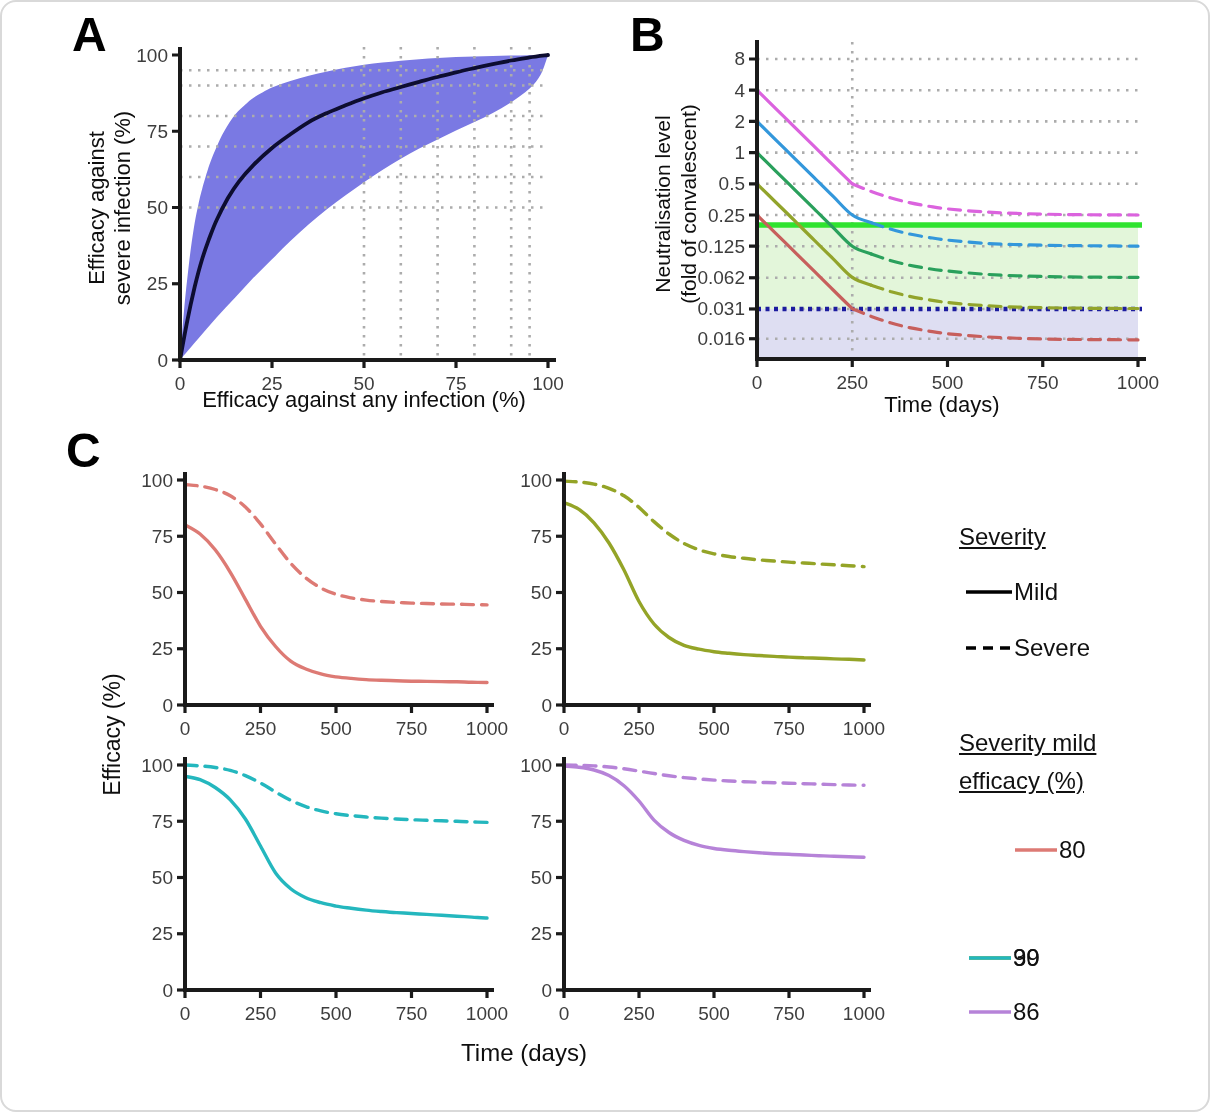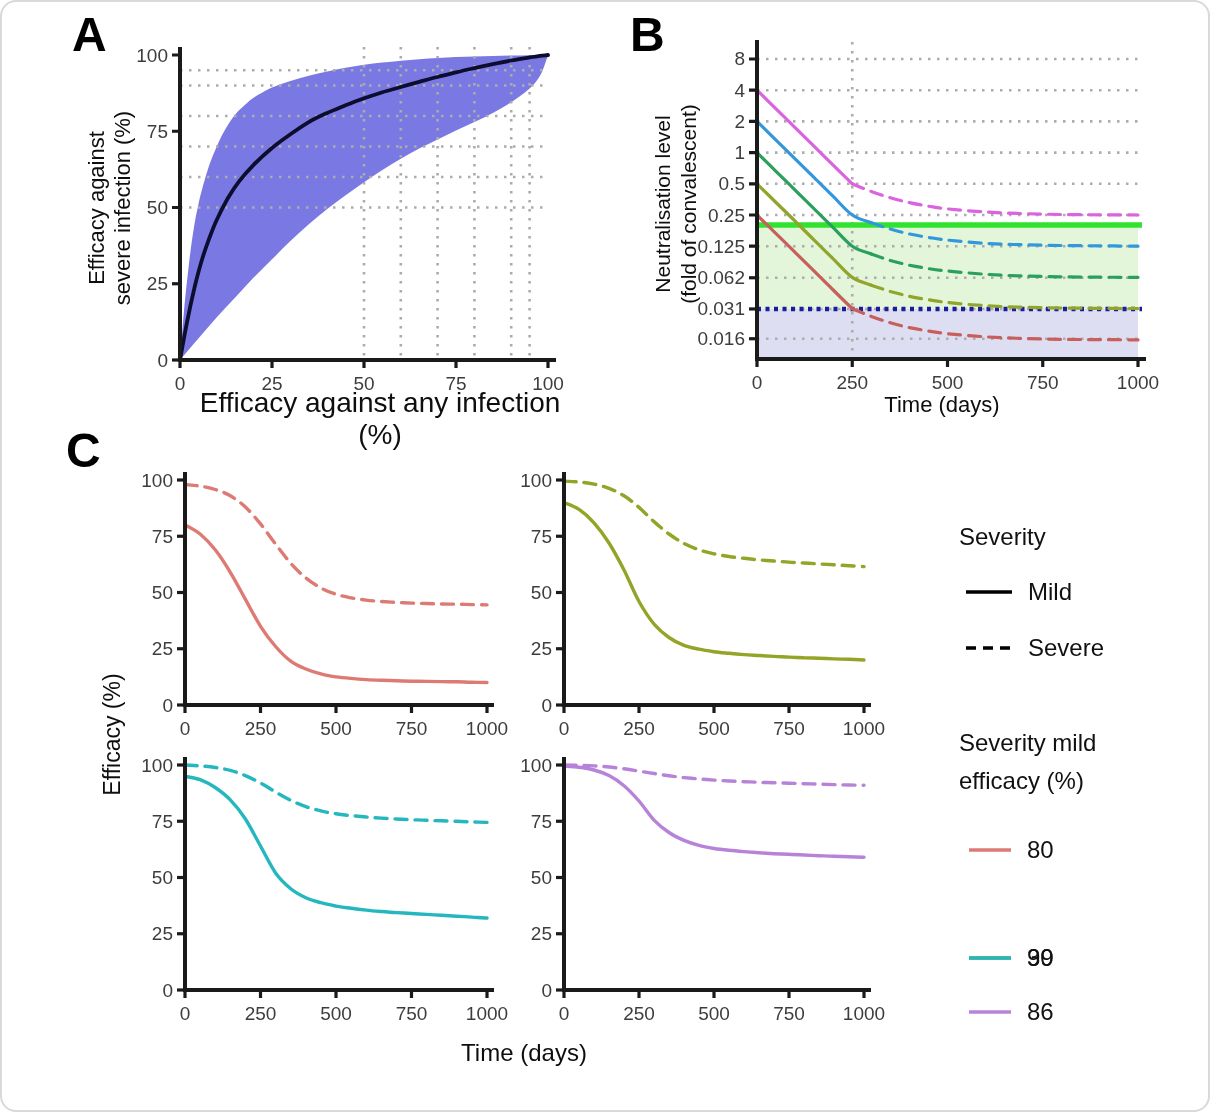--- a/index.html
+++ b/index.html
@@ -8,22 +8,22 @@
        font-family:"Liberation Sans",sans-serif;}
   .letter{position:absolute;font-size:48px;font-weight:900;color:#000;line-height:1.05;}
   .chart{position:absolute;overflow:visible;}
   .axlab{position:absolute;color:#0e0e0e;text-align:center;}
   .rot{transform:rotate(-90deg);}
   text.ticklab{font-family:"Liberation Sans",sans-serif;font-size:19px;fill:#3D3D3D;}
   line.grid{stroke:#ACACAC;stroke-width:2.6;stroke-dasharray:2.5 6.5;fill:none;}
   line.axis{stroke:#1A1A1A;stroke-width:4;}
   line.tick{stroke:#1A1A1A;stroke-width:3.2;}
   path.series{fill:none;stroke-linecap:round;}
-  .legend-title{position:absolute;font-size:24px;color:#111;line-height:38px;}
-  .legend-item{position:absolute;display:flex;align-items:center;gap:14px;font-size:24px;color:#111;}
+  .legend-title{position:absolute;font-size:24px;color:#111;line-height:38px;text-decoration:underline;}
+  .legend-item{position:absolute;display:flex;align-items:center;font-size:24px;color:#111;}
   .sw{flex:0 0 auto;}
   .sw line{stroke-width:3.6;stroke-linecap:butt;}
   .sw line.dashed{stroke-dasharray:10 7;}
 </style>
 </head>
 <body>
 
 <div class="fig">
 
   <div class="letter" style="left:70px;top:8px">A</div>
@@ -229,21 +229,21 @@
       <line x1="40" x2="48" y1="76.25" y2="76.25" class="tick"></line>
       <text x="36" y="82.75" text-anchor="end" class="ticklab">75</text>
       <line x1="40" x2="48" y1="20" y2="20" class="tick"></line>
       <text x="36" y="26.5" text-anchor="end" class="ticklab">100</text>
     </svg>
 
   <div class="axlab rot" style="left:-62px;top:180px;width:340px;font-size:22px;line-height:26px">
     <div>Efficacy against</div>
     <div>severe infection (%)</div>
   </div>
-  <div class="axlab" style="left:188px;top:385px;width:380px;font-size:28px">Efficacy against any infection (%)</div>
+  <div class="axlab" style="left:172px;top:385px;width:380px;font-size:22px">Efficacy against any infection (%)</div>
 
   <div class="axlab rot" style="left:504px;top:176px;width:340px;font-size:21px;line-height:26px">
     <div>Neutralisation level</div>
     <div>(fold of convalescent)</div>
   </div>
   <div class="axlab" style="left:820px;top:390px;width:240px;font-size:22px">Time (days)</div>
 
   <div class="axlab rot" style="left:-10px;top:719px;width:240px;font-size:23px">Efficacy (%)</div>
   <div class="axlab" style="left:402px;top:1037px;width:240px;font-size:24px">Time (days)</div>
 
@@ -262,21 +262,21 @@
         <line class="dashed" x1="2" y1="5" x2="48" y2="5" stroke="#000000"></line>
       </svg>
       <span>Severe</span>
     </div>
 
     <div class="legend-title" style="left:957px;top:722px">
       <div>Severity mild</div>
       <div>efficacy (%)</div>
     </div>
 
-    <div class="legend-item" style="left:965px;top:834px">
+    <div class="legend-item" style="left:1011px;top:834px">
       <svg class="sw" width="46" height="10">
         <line x1="2" y1="5" x2="44" y2="5" stroke="#DD7A74"></line>
       </svg>
       <span>80</span>
     </div>
     <div class="legend-item" style="left:965px;top:942px">
       <svg class="sw" width="46" height="10">
         <line x1="2" y1="5" x2="44" y2="5" stroke="#94A427"></line>
       </svg>
       <span>90</span>

